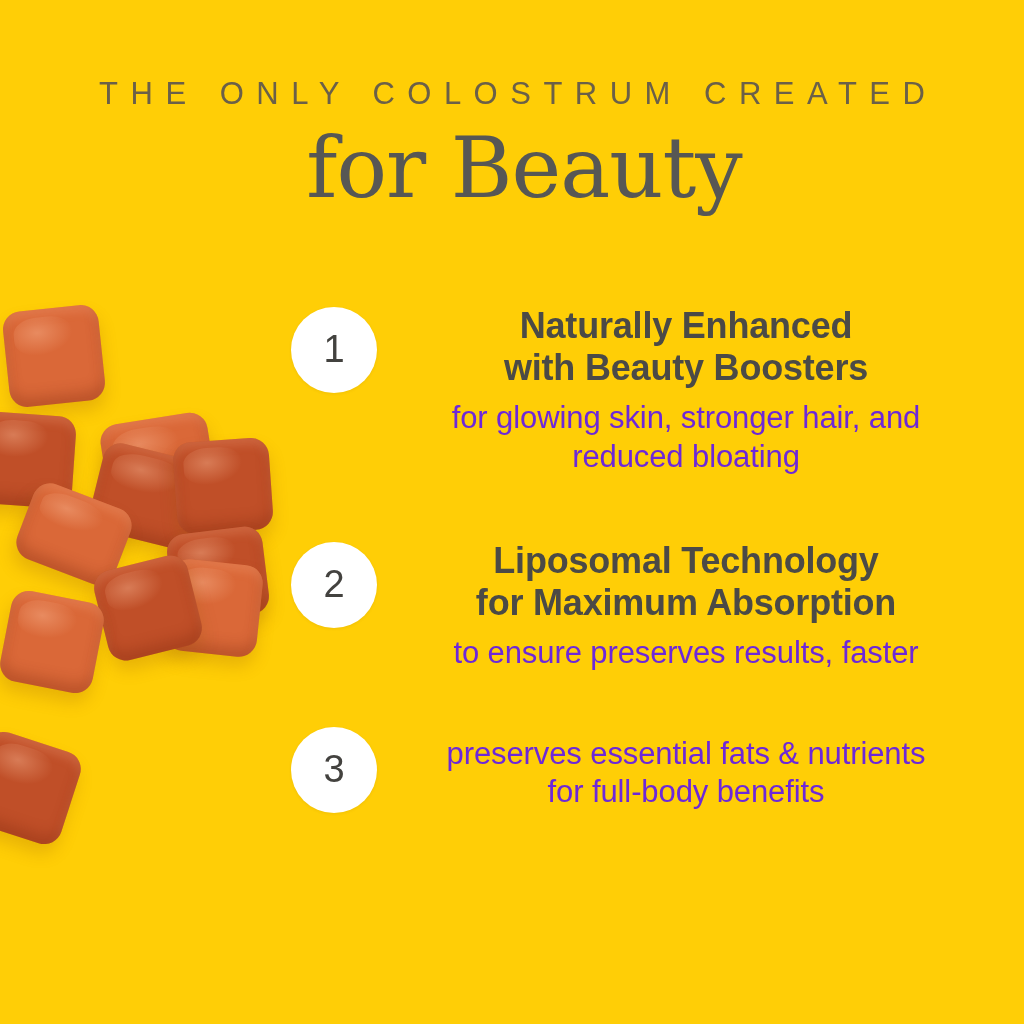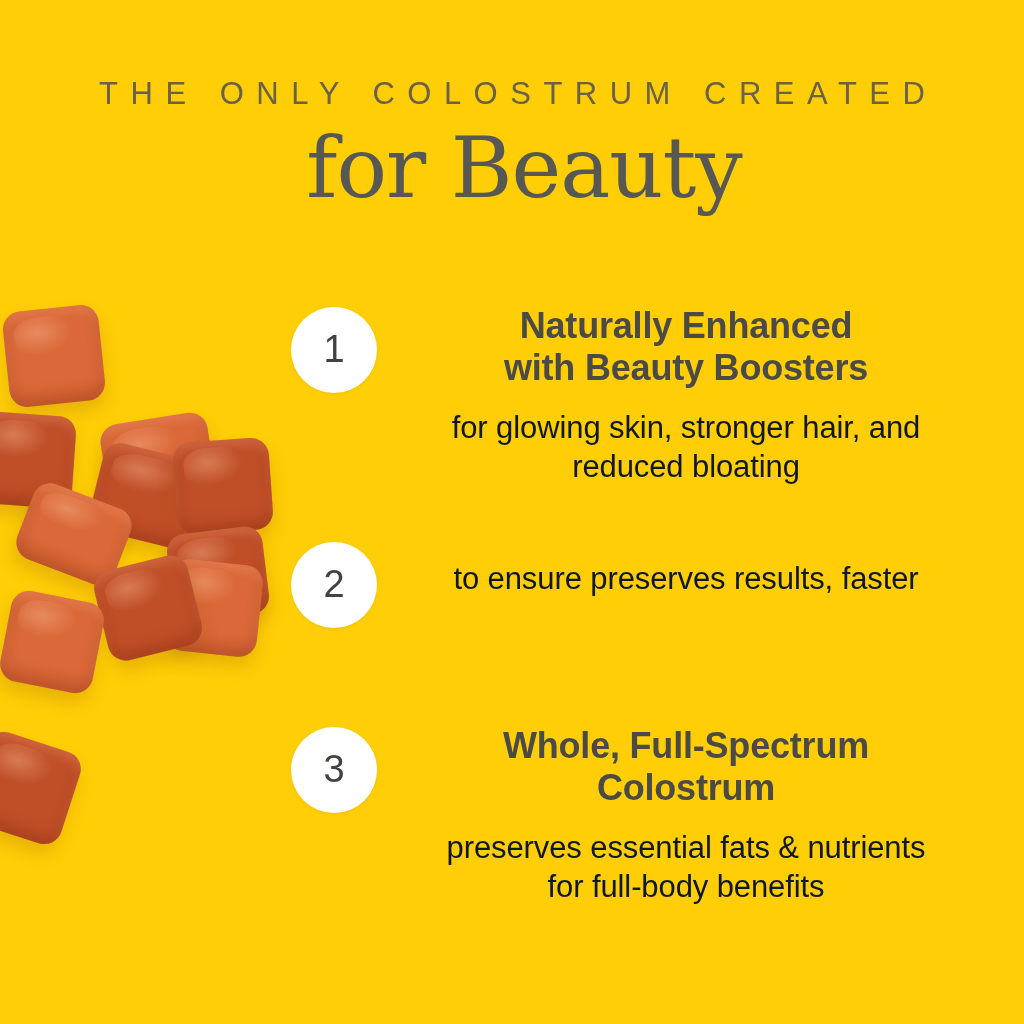--- a/index.html
+++ b/index.html
@@ -73,24 +73,24 @@
     font-size:36px;
     font-weight:700;
     color:#4b4a46;
     line-height:1.17;
     letter-spacing:-.2px;
     white-space:pre-line;
   }
   .b-sub{
     font-size:31px;
     font-weight:400;
-    color:#0f172a;
+    color:#6d28d9;
     line-height:1.24;
     letter-spacing:-.1px;
-    margin-top:20px;
+    margin-top:10px;
     white-space:pre-line;
   }
 
   
   .gummy{
     position:absolute;
     border-radius:18px;
     background:
       radial-gradient(ellipse 70% 55% at 36% 30%, rgba(255,170,125,.45) 0%, rgba(255,150,100,.12) 45%, rgba(0,0,0,0) 72%),
       linear-gradient(158deg,#e2朱 0%,#cf5a30 100%);
@@ -142,29 +142,29 @@
       <div class="b-sub">for glowing skin, stronger hair, and
 reduced bloating</div>
     </div>
   </div>
 
   <div class="benefit" id="b2">
     <div class="badge">
       <span>2</span>
     </div>
     <div class="copy">
+      <div class="b-title">Liposomal Technology
+for Maximum Absorption</div>
       <div class="b-sub">to ensure preserves results, faster</div>
     </div>
   </div>
 
   <div class="benefit" id="b3">
     <div class="badge">
       <span>3</span>
     </div>
     <div class="copy">
-      <div class="b-title">Whole, Full-Spectrum
-Colostrum</div>
       <div class="b-sub">preserves essential fats &amp; nutrients
 for full-body benefits</div>
     </div>
   </div>
 
 </div>
 
 </body></html>

